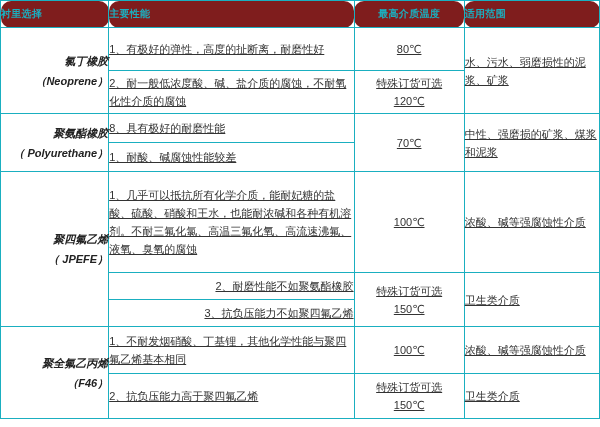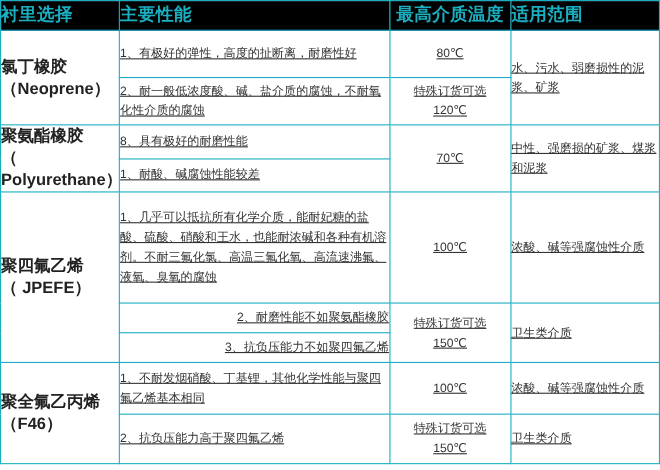--- a/index.html
+++ b/index.html
@@ -25,46 +25,48 @@
     border-collapse: collapse;
     table-layout: fixed;
     border: 1px solid #1aafc0;
   }
   table.spec th, table.spec td {
     border: 1px solid #1aafc0;
     vertical-align: middle;
     padding: 0;
   }
   thead th {
-    background: #000000;
+    background: #7f1d1d;
     color: #1aafc0;
-    font-size: 16px;
+    font-size: 10px;
     font-weight: bold;
     height: 26px;
     line-height: 26px;
     text-align: left;
     padding-left: 9px;
     letter-spacing: 0.3px;
+    border-radius: 10px;
   }
   thead th.c-head {
     text-align: center;
     padding-left: 0;
   }
   .col-a { width: 108px; }
   .col-b { width: 245px; }
   .col-c { width: 110px; }
   .col-d { width: 135px; }
 
   td.name-cell {
-    text-align: left;
+    text-align: right;
     color: #222222;
-    font-size: 15px;
+    font-size: 11px;
     font-weight: bold;
     line-height: 20px;
     padding: 4px 3px;
+    font-style: italic;
   }
   td.name-cell .en {
     display: block;
     font-weight: bold;
   }
   td.plain {
     font-size: 11px;
     line-height: 18px;
     padding: 6px 9px;
     color: #333333;

